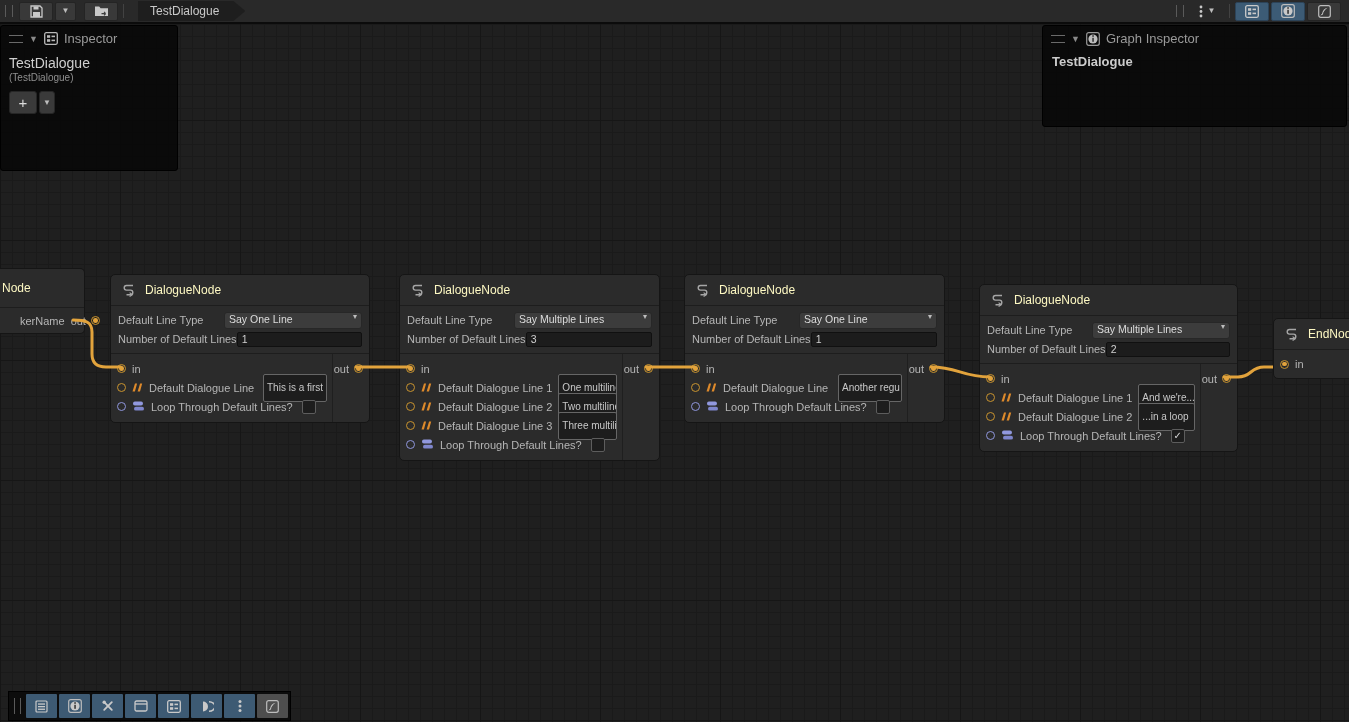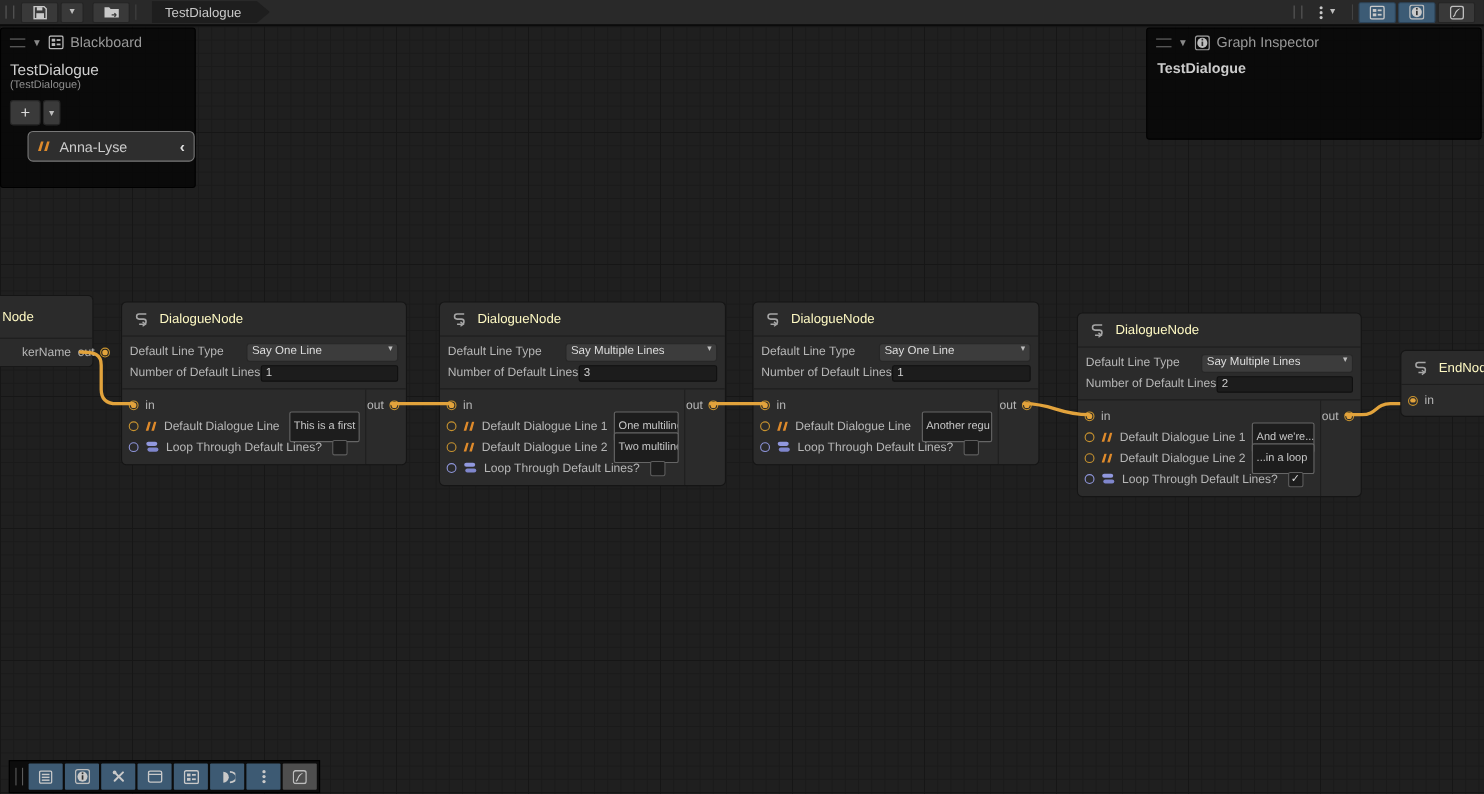--- a/index.html
+++ b/index.html
@@ -174,40 +174,31 @@
     <span class="foldout">▼</span>
     <span class="icon">
       <svg width="14" height="13" viewBox="0 0 14 13">
           <rect x="0.7" y="0.7" width="12.6" height="11.6" rx="1.5" fill="none" stroke="#B9B9B9" stroke-width="1.3"></rect>
           <rect x="3" y="3.2" width="3.2" height="2.6" fill="#B9B9B9"></rect>
           <rect x="3" y="7.2" width="3.2" height="2.6" fill="#B9B9B9"></rect>
           <rect x="7.5" y="3.6" width="3.5" height="1.6" fill="#B9B9B9"></rect>
           <rect x="7.5" y="7.6" width="3.5" height="1.6" fill="#B9B9B9"></rect>
         </svg>
     </span>
-    <span>Blackboard</span>
+    <span>Inspector</span>
   </div>
   <div class="bb-title">TestDialogue</div>
   <div class="bb-sub">(TestDialogue)</div>
   <div class="bb-addrow">
     <div class="bb-add">
       <span>+</span>
     </div>
     <div class="bb-add-dd">
       <span class="caret">▼</span>
     </div>
-  </div>
-  <div class="bb-pill">
-    <span class="icon">
-      <svg width="12" height="10" viewBox="0 0 11 9">
-          <path d="M0.5,8.5 L3,0.5 H5.1 L2.9,8.5 Z M5.6,8.5 L8.1,0.5 H10.2 L8,8.5 Z" fill="#DE8A2B"></path>
-        </svg>
-    </span>
-    <span class="name">Anna-Lyse</span>
-    <span class="chev">‹</span>
   </div>
 </div>
 
 <div class="panel gi">
   <div class="panel-head">
     <span class="drag-lines"></span>
     <span class="foldout">▼</span>
     <span class="icon">
       <svg width="14" height="14" viewBox="0 0 14 14">
           <rect x="0.7" y="0.7" width="12.6" height="12.6" rx="2" fill="none" stroke="#9a9a9a" stroke-width="1.2"></rect>
@@ -341,20 +332,30 @@
           <span class="port "></span>
           <span class="icon">
             <svg width="11" height="9" viewBox="0 0 11 9">
               <path d="M0.5,8.5 L3,0.5 H5.1 L2.9,8.5 Z M5.6,8.5 L8.1,0.5 H10.2 L8,8.5 Z" fill="#DE8A2B"></path>
             </svg>
           </span>
           <span class="port-label">Default Dialogue Line 2</span>
           <span class="strfield">Two multiline</span>
         </div>
         <div class="port-row">
+          <span class="port "></span>
+          <span class="icon">
+            <svg width="11" height="9" viewBox="0 0 11 9">
+              <path d="M0.5,8.5 L3,0.5 H5.1 L2.9,8.5 Z M5.6,8.5 L8.1,0.5 H10.2 L8,8.5 Z" fill="#DE8A2B"></path>
+            </svg>
+          </span>
+          <span class="port-label">Default Dialogue Line 3</span>
+          <span class="strfield">Three multili</span>
+        </div>
+        <div class="port-row">
           <span class="port blue"></span>
           <span class="icon">
             <svg width="13" height="11" viewBox="0 0 13 11">
               <rect x="1" y="0.6" width="10" height="3.8" rx="1.9" fill="#9198DE"></rect>
               <rect x="2" y="5.8" width="10" height="3.8" rx="1.9" fill="#7F86CC"></rect>
             </svg>
           </span>
           <span class="port-label">Loop Through Default Lines?</span>
           <span class="checkbox"></span>
         </div>

